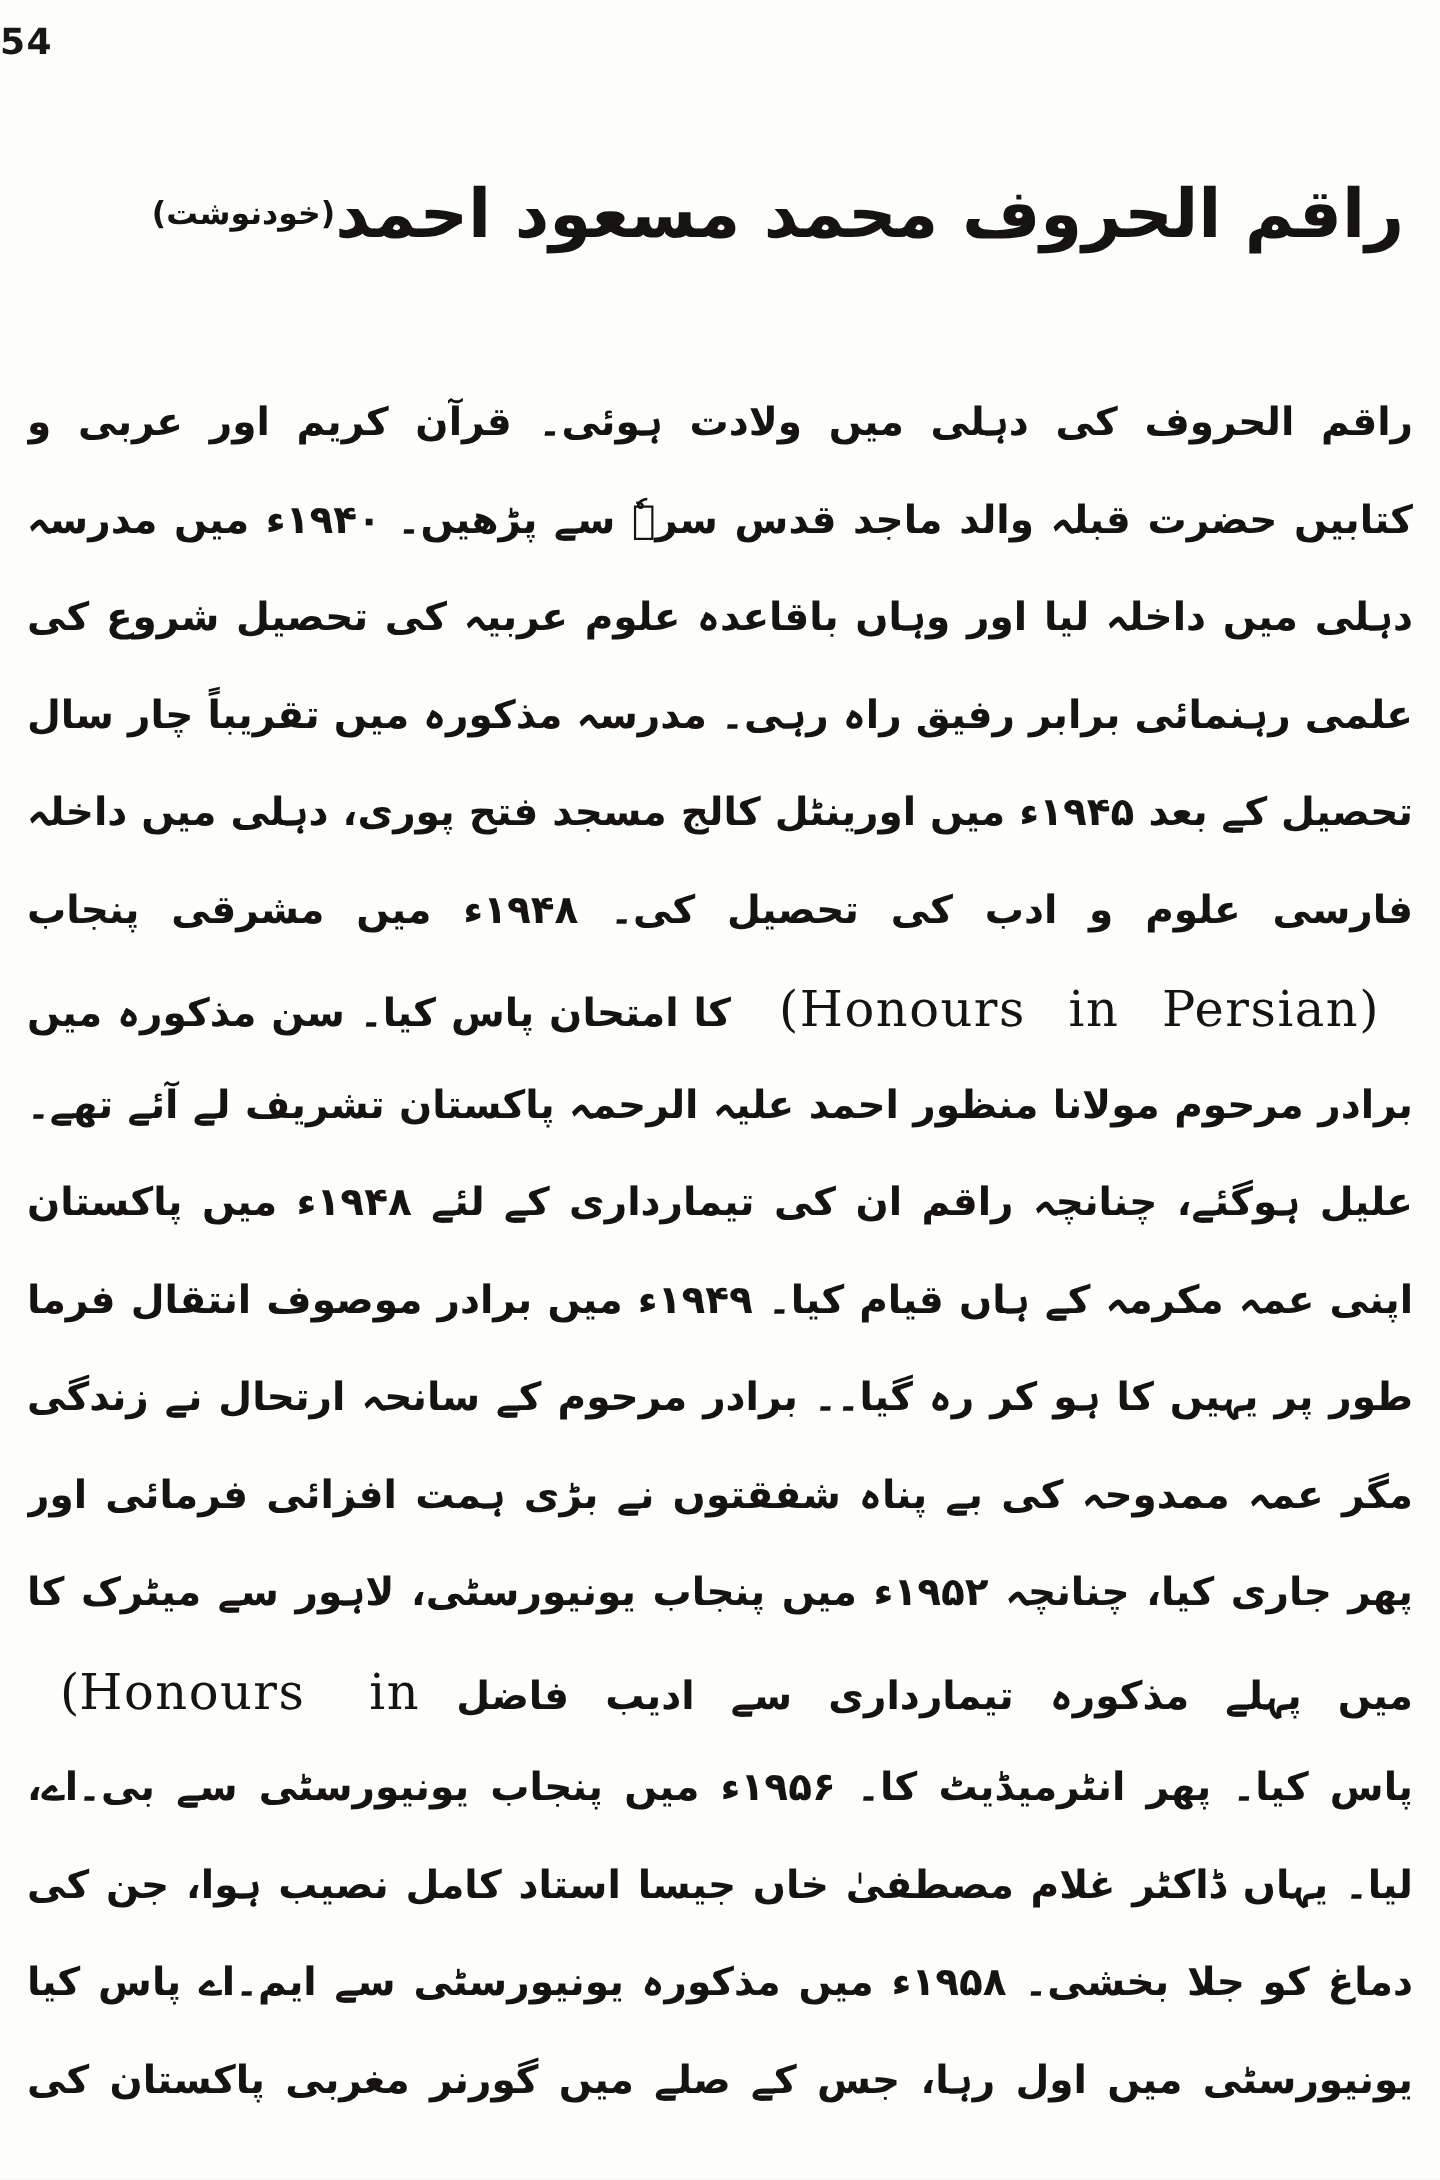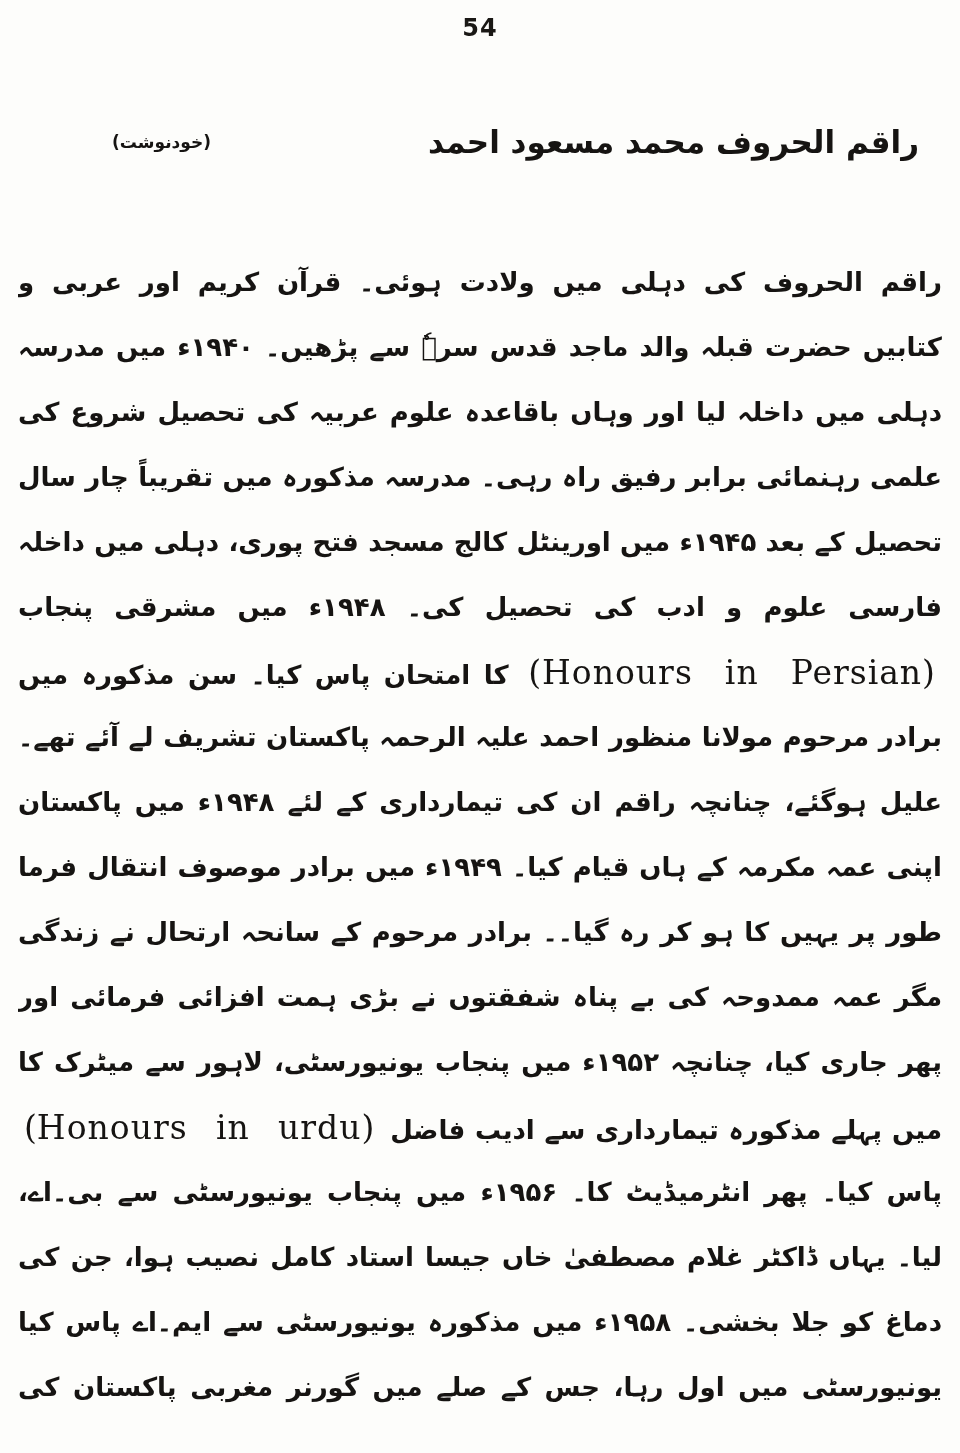--- a/index.html
+++ b/index.html
@@ -10,44 +10,43 @@
   .page {
     position: relative;
     width: 960px;
     height: 1453px;
     margin: 0 auto;
     background: #fdfdfb;
     color: #161412;
     overflow: hidden;
   }
   .page-number {
-    text-align: center;
     font-weight: 700;
     font-size: 24px;
     padding-top: 14px;
     letter-spacing: 1px;
     color: #1a1815;
   }
   .title-row {
     direction: rtl;
     display: flex;
     justify-content: space-between;
     align-items: center;
     margin: 44px 24px 0 108px;
     height: 112px;
   }
   .main-title {
-    margin: 17px;
-    font-size: 31px;
+    margin: 0;
+    font-size: 45px;
     font-weight: 700;
     white-space: nowrap;
     letter-spacing: 0.5px;
   }
   .title-annotation {
-    font-size: 17px;
+    font-size: 21px;
     font-weight: 700;
     white-space: nowrap;
     padding-left: 4px;
     text-align: center;
   }
   .body-text {
     margin: 52px 18px 0 18px;
   }
   .line {
     direction: rtl;
@@ -59,21 +58,21 @@
     line-height: 65px;
     height: 65px;
     overflow: hidden;
   }
   .latin {
     font-family: "DejaVu Serif", "Liberation Serif", serif;
     font-size: 33px;
     font-weight: 400;
     letter-spacing: 1px;
     word-spacing: 16px;
-    margin: 0 6px;
+    margin: 0 22px;
     direction: ltr;
     unicode-bidi: embed;
   }
 </style>
 </head>
 <body>
 
 <div class="page">
 
   <div class="page-number">54</div>

